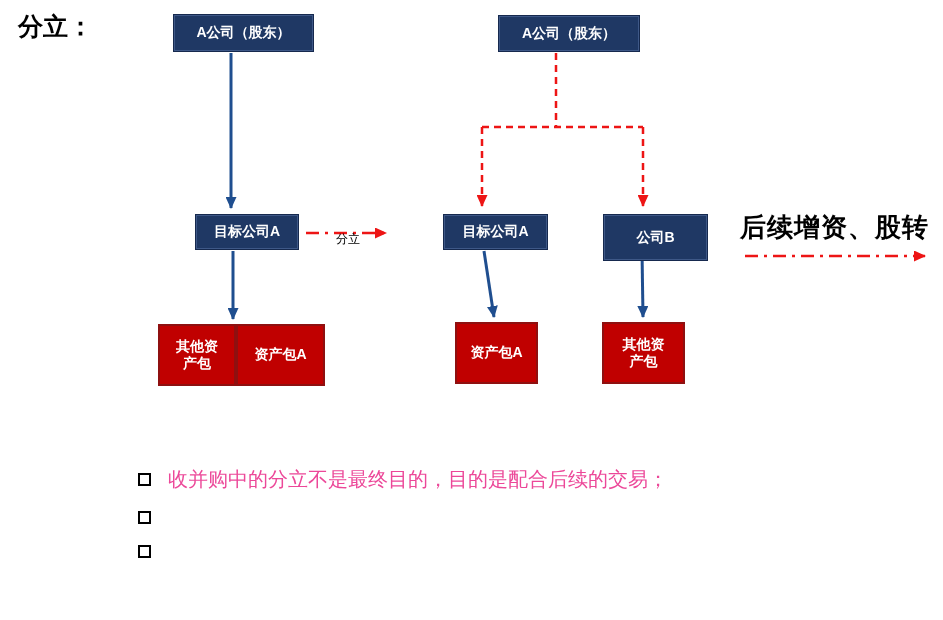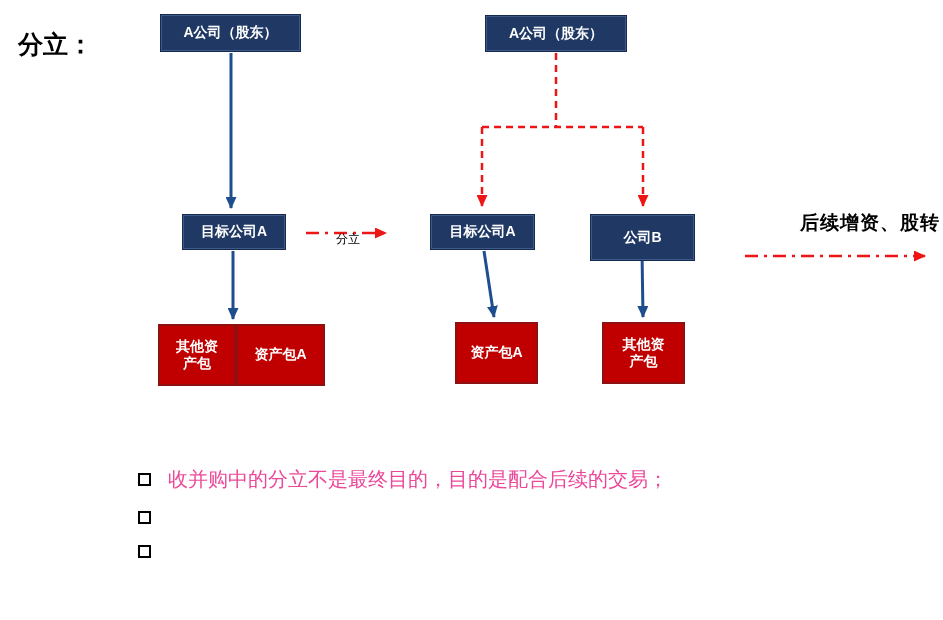--- a/index.html
+++ b/index.html
@@ -16,63 +16,62 @@
     left: 0; top: 0;
     width: 943px; height: 620px;
     pointer-events: none;
   }
   .slide-title {
     position: absolute;
     left: 18px; top: 10px;
     font-size: 25px;
     font-weight: bold;
     color: #000000;
-    margin-top: 18px;
   }
   .box {
     position: absolute;
     display: flex;
     align-items: center;
     justify-content: center;
     text-align: center;
     color: #ffffff;
     font-weight: bold;
     font-size: 14px;
     line-height: 1.25;
     white-space: pre-line;
     box-sizing: border-box;
   }
   .navy {
     background: #1f3864;
     border: 1px solid #16294e;
     box-shadow: inset 0 0 0 1px rgba(120,150,200,0.35);
+    margin-left: 13px;
   }
   .red {
     background: #c00000;
     border: 2px solid #8f1010;
   }
   .lbl-transition {
     position: absolute;
     left: 308px; top: 192px;
     width: 80px;
     text-align: center;
     font-size: 12px;
     color: #000000;
     margin-top: 39px;
   }
   .lbl-followup {
     position: absolute;
     left: 740px; top: 210px;
     width: 200px;
-    font-size: 19px;
+    font-size: 26px;
     font-weight: 600;
     color: #000000;
     letter-spacing: 1px;
     white-space: nowrap;
-    text-align: right;
   }
   .bullets {
     position: absolute;
     left: 138px; top: 468px;
     width: 720px;
   }
   .bullet-row {
     display: flex;
     align-items: flex-start;
     margin-bottom: 16px;

